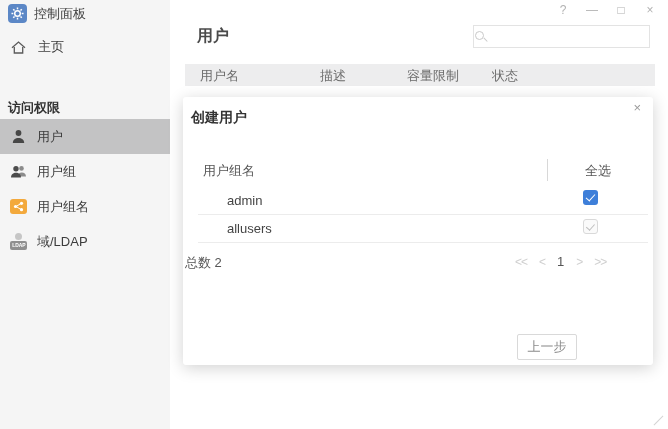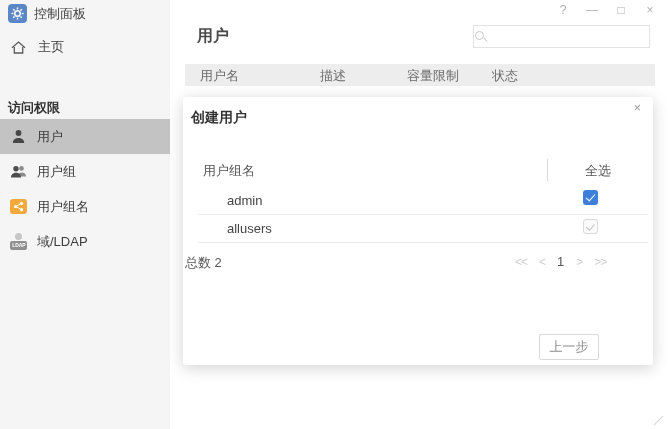--- a/index.html
+++ b/index.html
@@ -74,21 +74,21 @@
     border-right:1.8px solid #fff; border-bottom:1.8px solid #fff; transform:rotate(42deg); }
   .checkbox.disabled { background:#fafafa; border:1px solid #d9d9d9; cursor:default; }
   .checkbox.disabled::after { content:""; position:absolute; left:4px; top:1.5px; width:3.5px; height:7px;
     border-right:1.6px solid #bdbdbd; border-bottom:1.6px solid #bdbdbd; transform:rotate(42deg); }
   .cb-1 { top:93px; } .cb-2 { top:122px; }
   .dlg-total { position:absolute; left:2px; top:157px; font-size:13px; color:#555; }
   .pager { position:absolute; left:332px; top:157px; display:flex; gap:12px; align-items:center; font-size:12px; }
   .pager span { color:#cfcfcf; cursor:pointer; letter-spacing:-1px; }
   .pager .cur { color:#555; font-size:13px; letter-spacing:0; cursor:default; }
   .dlg-btn { position:absolute; top:237px; height:26px; background:#fff; border:1px solid #d9d9d9; border-radius:2px;
-    font-size:13px; color:#8c8c8c; display:flex; align-items:center; justify-content:center; cursor:pointer; font-family:inherit;margin-left:22px; }
+    font-size:13px; color:#8c8c8c; display:flex; align-items:center; justify-content:center; cursor:pointer; font-family:inherit; }
   .btn-prev { left:334px; width:60px; }
   .btn-next { left:402px; width:62px; }
 
   .resize-corner { position:absolute; left:652px; top:420px; width:13px; height:1px; background:#d4d4d4; transform:rotate(-45deg); }
 
   svg { display:block; }
 </style>
 </head>
 <body>
 

